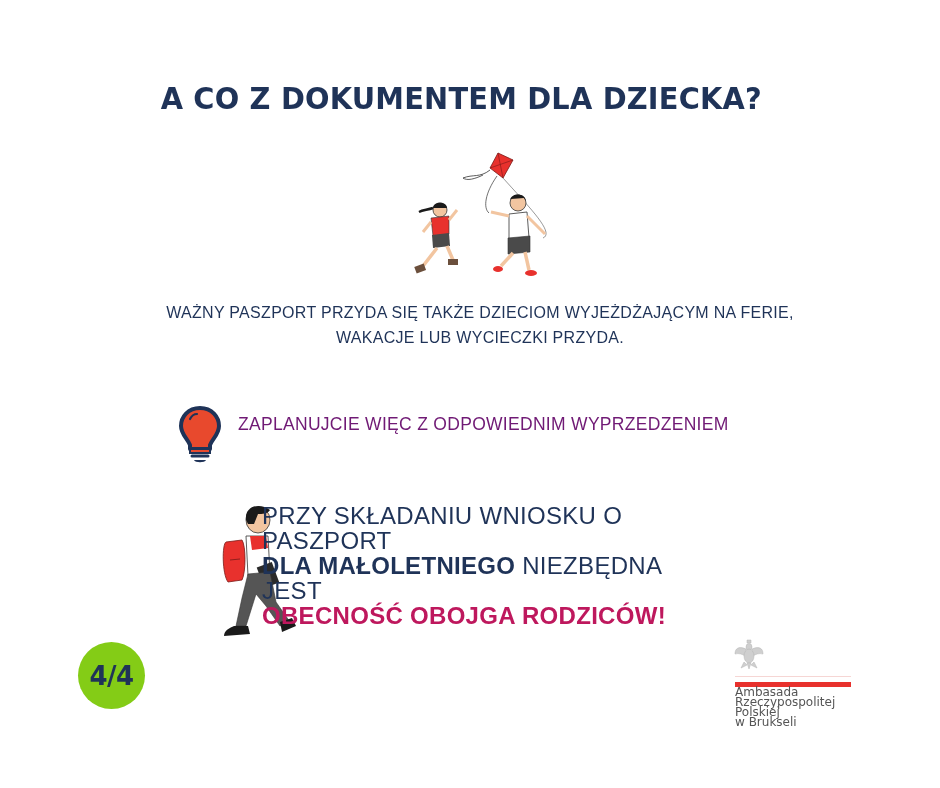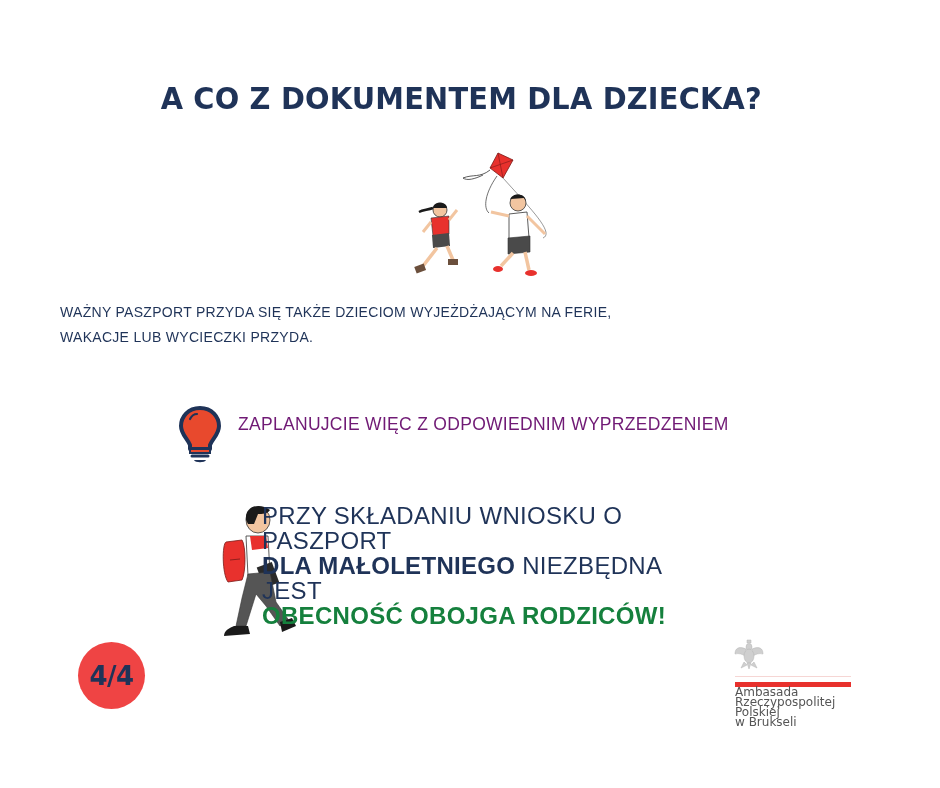--- a/index.html
+++ b/index.html
@@ -36,21 +36,22 @@
       left: 405px;
       top: 148px;
       width: 160px;
       height: 135px;
     }
     .para1 {
       position: absolute;
       left: 60px;
       top: 300px;
       width: 840px;
-      font-size: 14px;
+      text-align: center;
+      font-size: 16px;
       line-height: 25px;
       letter-spacing: 0.3px;
       color: #1f3358;
     }
     .bulb-icon {
       position: absolute;
       left: 178px;
       top: 405px;
       width: 44px;
       height: 60px;
@@ -81,30 +82,30 @@
       font-size: 24px;
       line-height: 25px;
       letter-spacing: 0.3px;
       color: #1f3358;
     }
     .para3 .bold {
       font-weight: bold;
     }
     .para3 .red {
       font-weight: bold;
-      color: #15803d;
+      color: #be185d;
     }
     .page-badge {
       position: absolute;
       left: 78px;
       top: 642px;
       width: 67px;
       height: 67px;
       border-radius: 50%;
-      background: #ef4444;
+      background: #84cc16;
       display: flex;
       align-items: center;
       justify-content: center;
       font-family: "DejaVu Sans", sans-serif;
       font-weight: 900;
       font-size: 26px;
       color: #1f3358;
       letter-spacing: -0.5px;
     }
     .embassy-logo {

